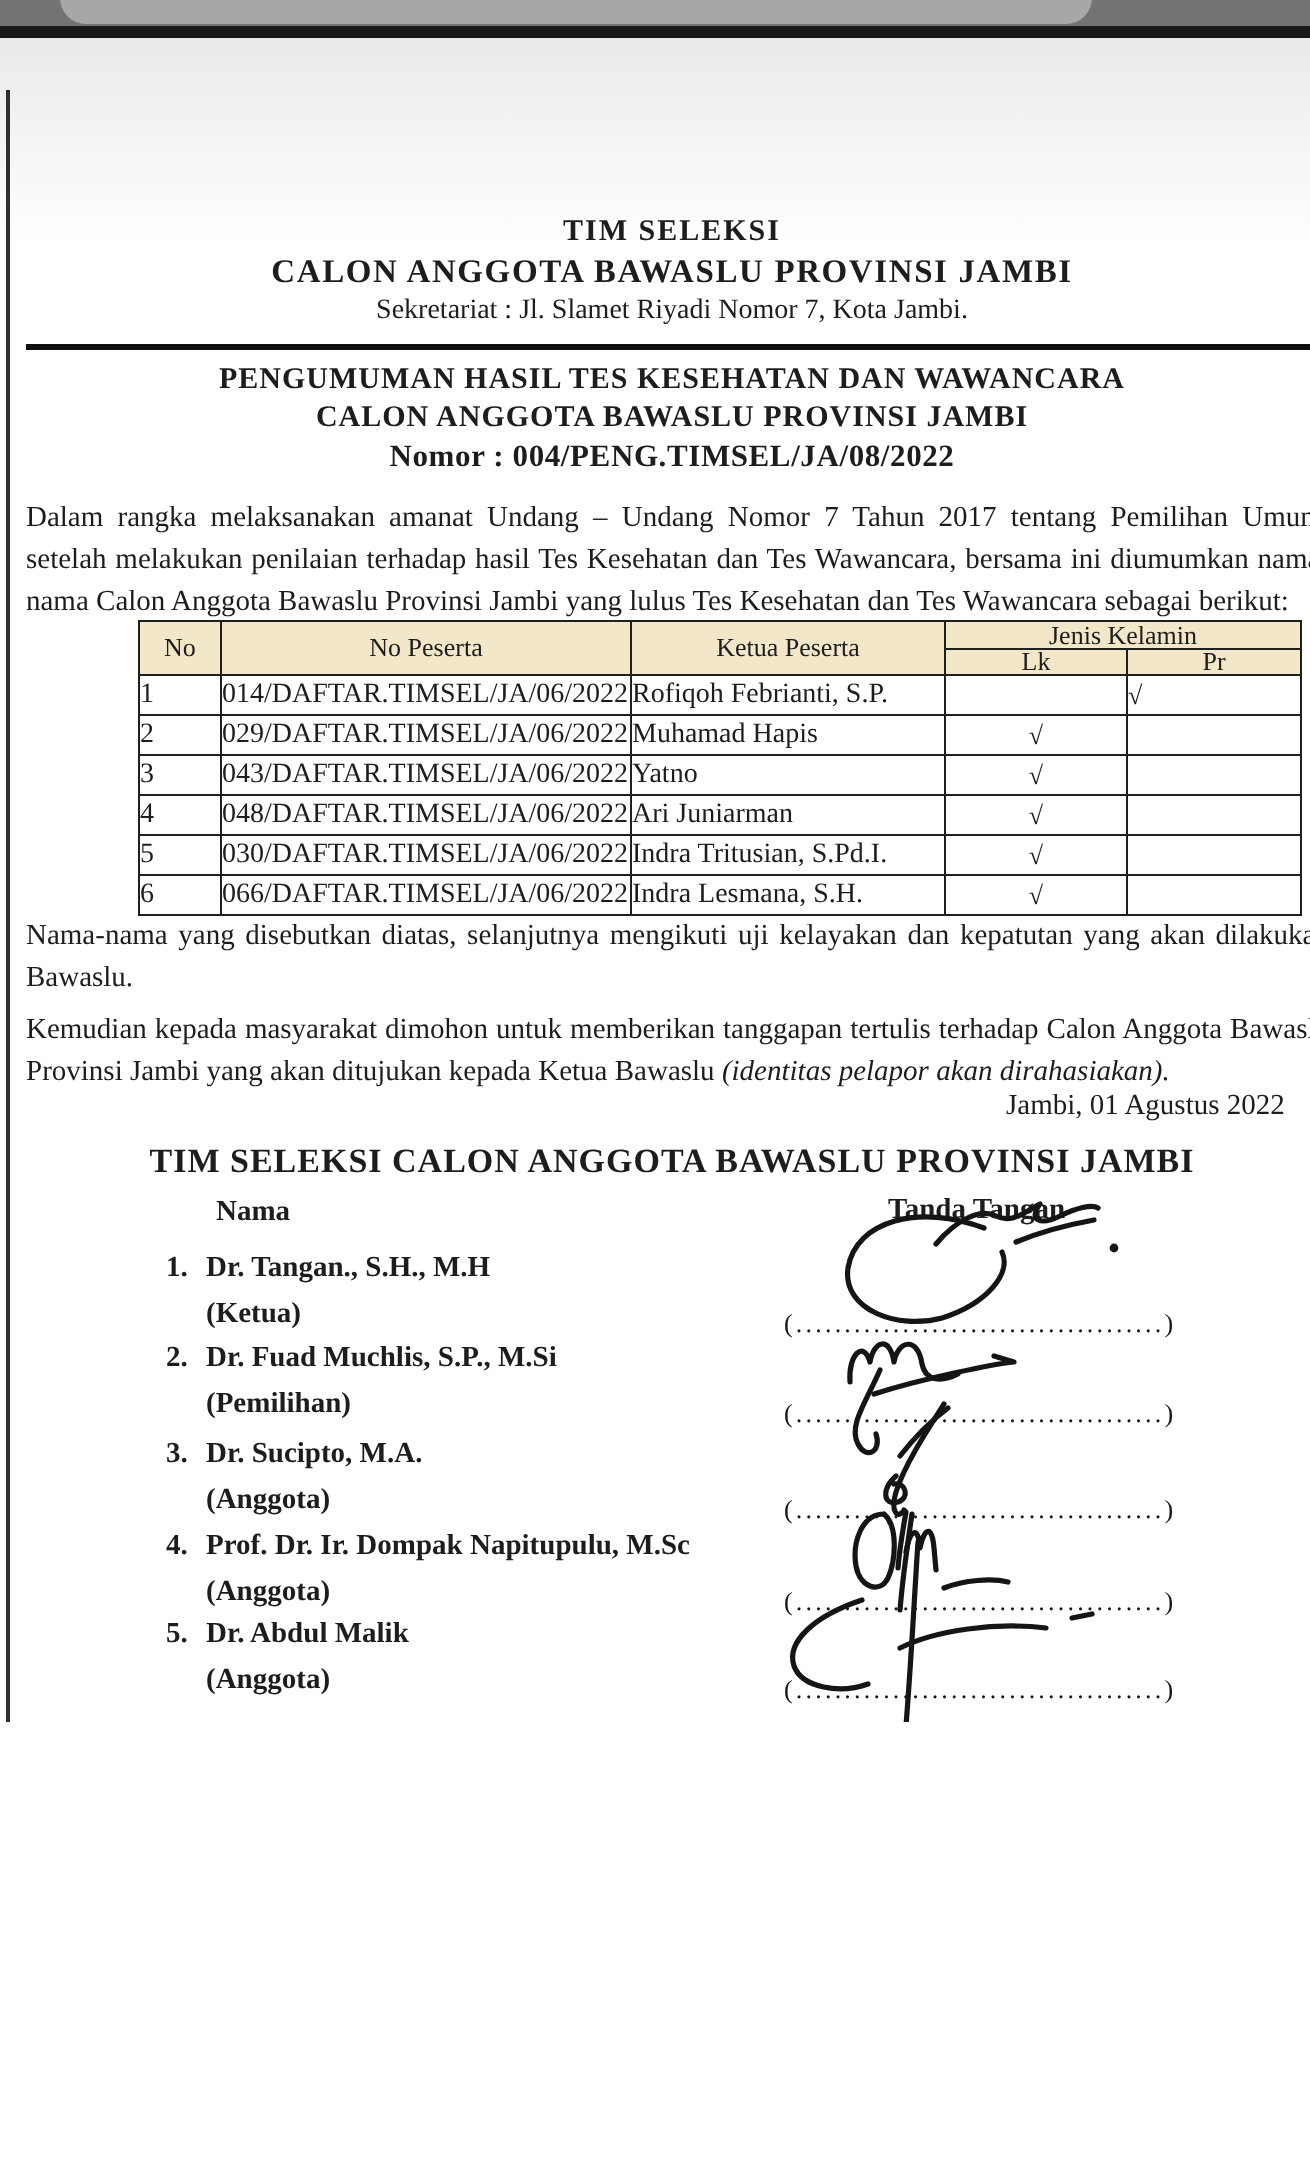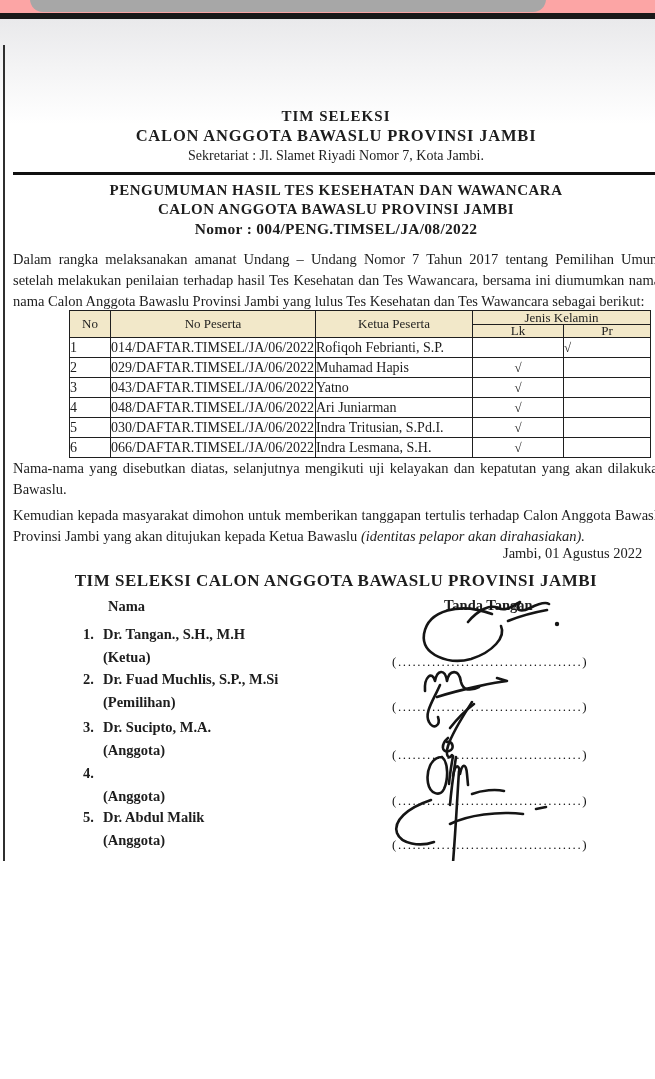--- a/index.html
+++ b/index.html
@@ -1,16 +1,16 @@
 <!DOCTYPE html>
 <html><head>
 <meta charset="utf-8">
 <style>
   html,body{margin:0;padding:0;background:#fff;}
-  #viewport{position:relative;width:655px;height:861px;overflow:hidden;background:#fca5a5;
+  #viewport{position:relative;width:655px;height:861px;overflow:hidden;background:#737373;
     font-family:"Liberation Serif","DejaVu Serif",serif;color:#1d1d1d;}
   
   .top-pill{position:absolute;left:30px;top:-14px;width:516px;height:26px;background:#a7a7a7;border-radius:13px;}
   .top-bar{position:absolute;left:0;top:13px;width:655px;height:6px;background:#191919;}
   .page{position:absolute;left:0;top:19px;width:655px;height:1060px;
     background:linear-gradient(to bottom,#e9e9eb 0px,#f4f4f5 50px,#ffffff 105px);}
   .page-left-border{position:absolute;left:3px;top:45px;width:2px;height:1027px;background:#2f2f2f;}
   
   .center-line{position:absolute;left:0;width:672px;text-align:center;white-space:nowrap;}
   .lh1{top:108px;font-weight:bold;font-size:15px;letter-spacing:1px;}
@@ -172,20 +172,21 @@
     <span class="dots">(......................................)</span>
   </div>
   <div class="member m2">
     <span class="num">3.</span>
     <span class="name">Dr. Sucipto, M.A.</span>
     <span class="role">(Anggota)</span>
     <span class="dots">(......................................)</span>
   </div>
   <div class="member m3">
     <span class="num">4.</span>
+    <span class="name">Prof. Dr. Ir. Dompak Napitupulu, M.Sc</span>
     <span class="role">(Anggota)</span>
     <span class="dots">(......................................)</span>
   </div>
   <div class="member m4">
     <span class="num">5.</span>
     <span class="name">Dr. Abdul Malik</span>
     <span class="role">(Anggota)</span>
     <span class="dots">(......................................)</span>
   </div>
 

